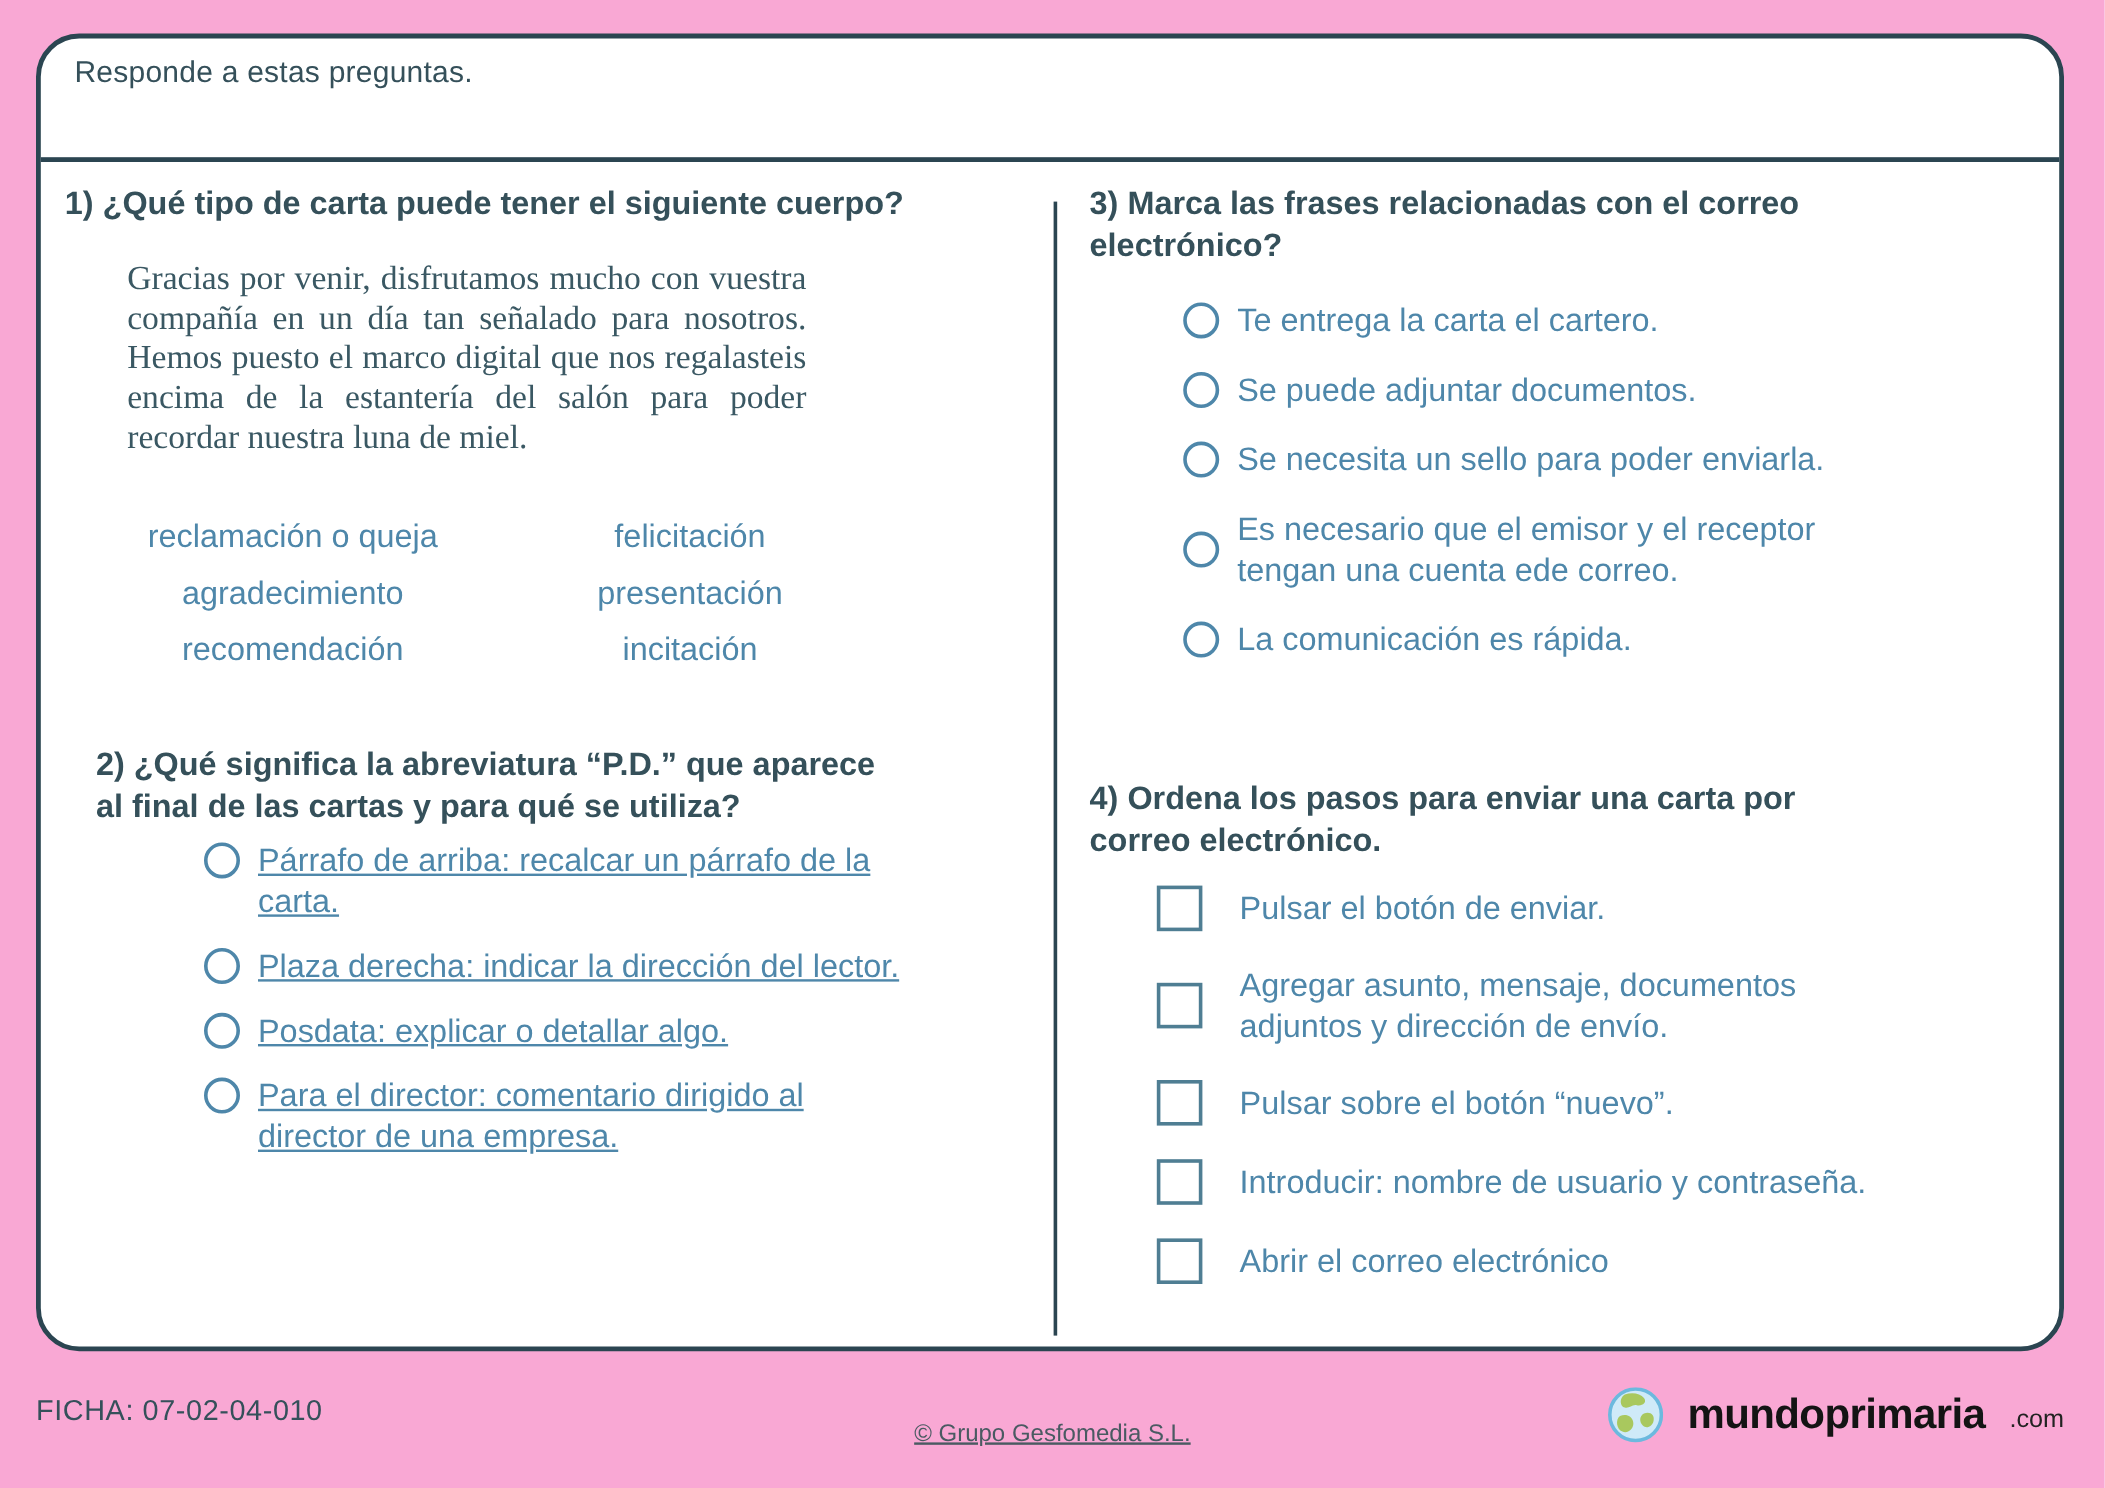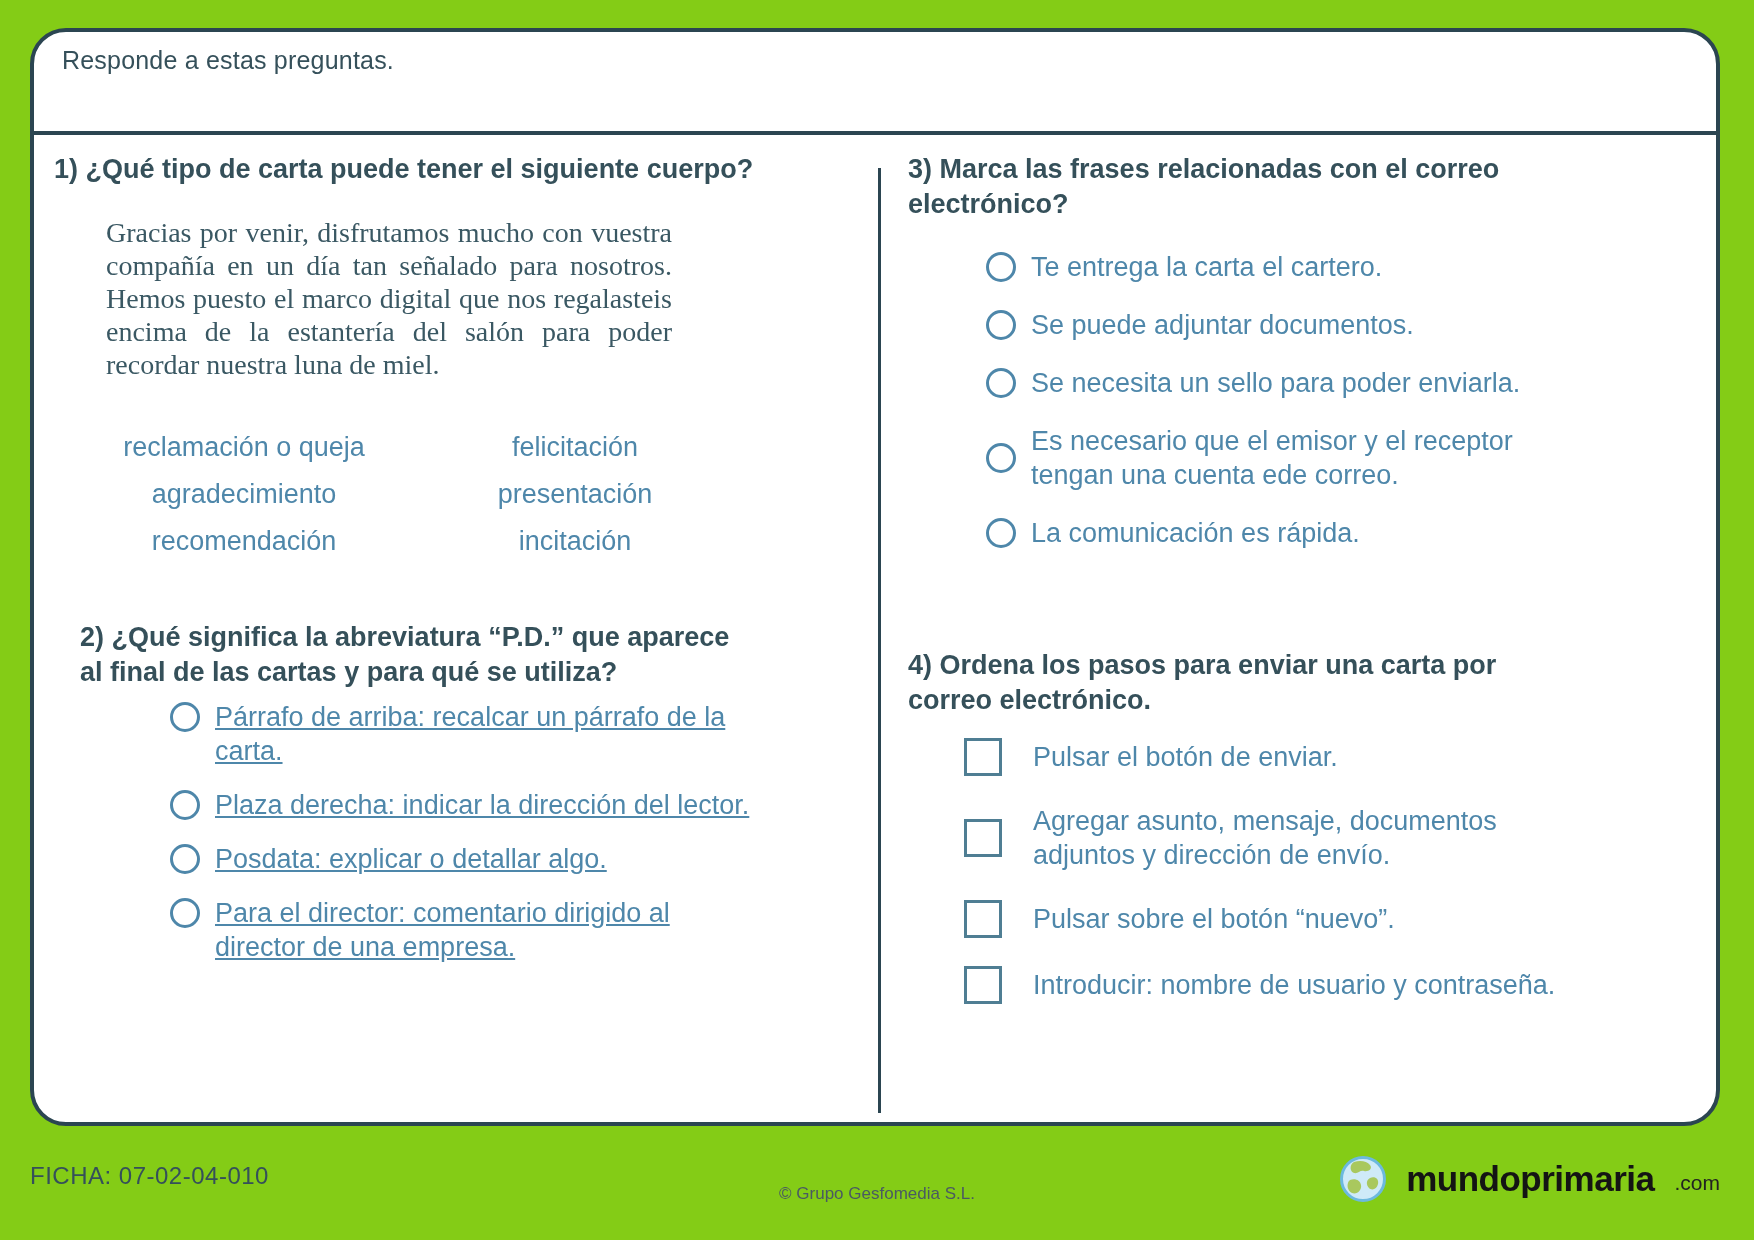--- a/index.html
+++ b/index.html
@@ -1,20 +1,20 @@
 <!DOCTYPE html>
 <html><head>
 <meta charset="utf-8">
 <style>
   * { margin:0; padding:0; box-sizing:border-box; }
   html,body { background:#ffffff; }
   .page {
     position:relative;
     width:1754px; height:1240px;
-    background:#84cc16;
+    background:#f9a8d4;
     font-family:"Liberation Sans", sans-serif;
     color:#375059;
     overflow:hidden;
   }
   .sheet {
     position:absolute; left:30px; top:28px;
     width:1690px; height:1098px;
     border:4px solid #2b4551;
     border-radius:36px;
     background:#ffffff;
@@ -88,21 +88,21 @@
     font-size:27px; line-height:34px; color:#4e87aa; max-width:600px;
   }
   .step-label.narrow { max-width:500px; }
   
   .footer-ficha {
     position:absolute; left:30px; top:1162px;
     font-size:24px; color:#35505a; letter-spacing:.5px;
   }
   .footer-copy {
     position:absolute; left:0; top:1184px; width:100%;
-    text-align:center; font-size:17px; color:#4a5a62;
+    text-align:center; font-size:20px; color:#4a5a62;text-decoration:underline;
   }
   .footer-brand {
     position:absolute; right:34px; top:1156px;
     display:flex; align-items:center; gap:20px;
   }
   .globe { width:46px; height:46px; }
   .brand-name {
     font-size:35px; font-weight:bold; color:#141414; letter-spacing:-0.5px;
   }
   .brand-suffix { font-size:21px; color:#222; align-self:center; margin-top:8px; }
@@ -182,20 +182,24 @@
         <span class="checkbox"></span>
         <span class="step-label narrow">Agregar asunto, mensaje, documentos adjuntos y dirección de envío.</span>
       </div>
       <div class="step-row">
         <span class="checkbox"></span>
         <span class="step-label">Pulsar sobre el botón “nuevo”.</span>
       </div>
       <div class="step-row">
         <span class="checkbox"></span>
         <span class="step-label">Introducir: nombre de usuario y contraseña.</span>
+      </div>
+      <div class="step-row">
+        <span class="checkbox"></span>
+        <span class="step-label">Abrir el correo electrónico</span>
       </div>
     </div>
   </div>
 
   <div class="footer-ficha">FICHA: 07-02-04-010</div>
   <div class="footer-copy">© Grupo Gesfomedia S.L.</div>
   <div class="footer-brand">
     <svg class="globe" viewBox="0 0 46 46">
       <circle cx="23" cy="23" r="21.5" fill="#cfeaf8" stroke="#6cb9de" stroke-width="3"></circle>
       <path d="M14 6 C20 4 27 5 30 9 C33 13 28 16 24 15 C20 14 18 18 14 17 C10 16 9 9 14 6 Z" fill="#a9c85e"></path>

